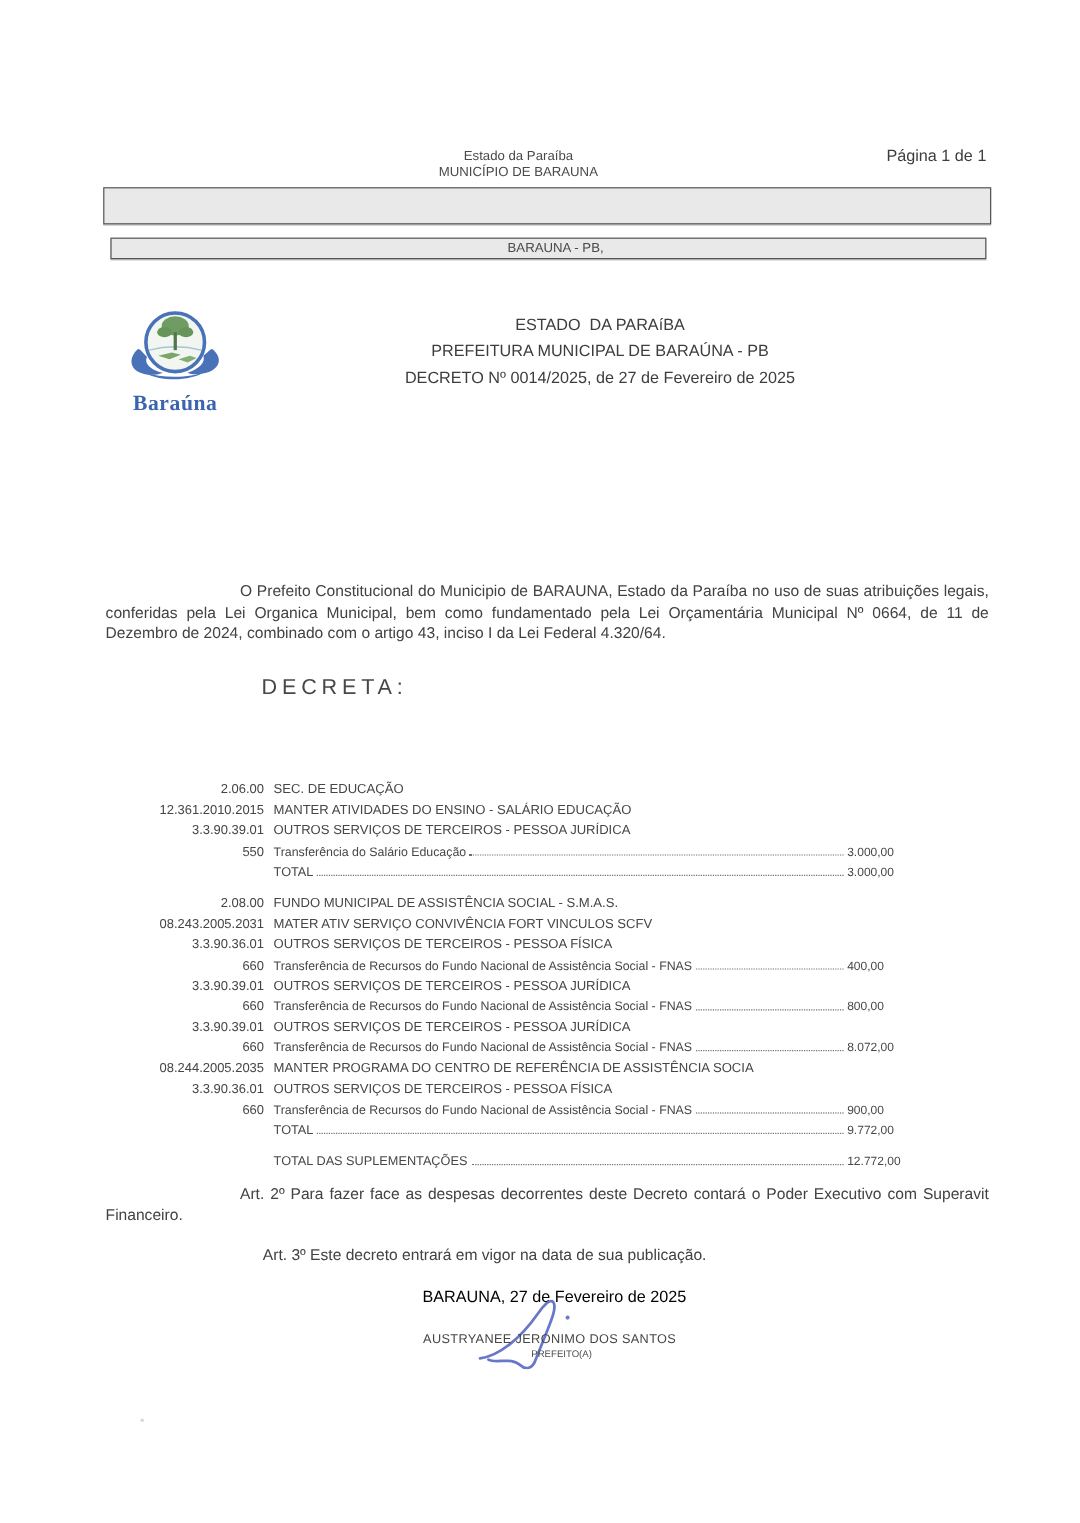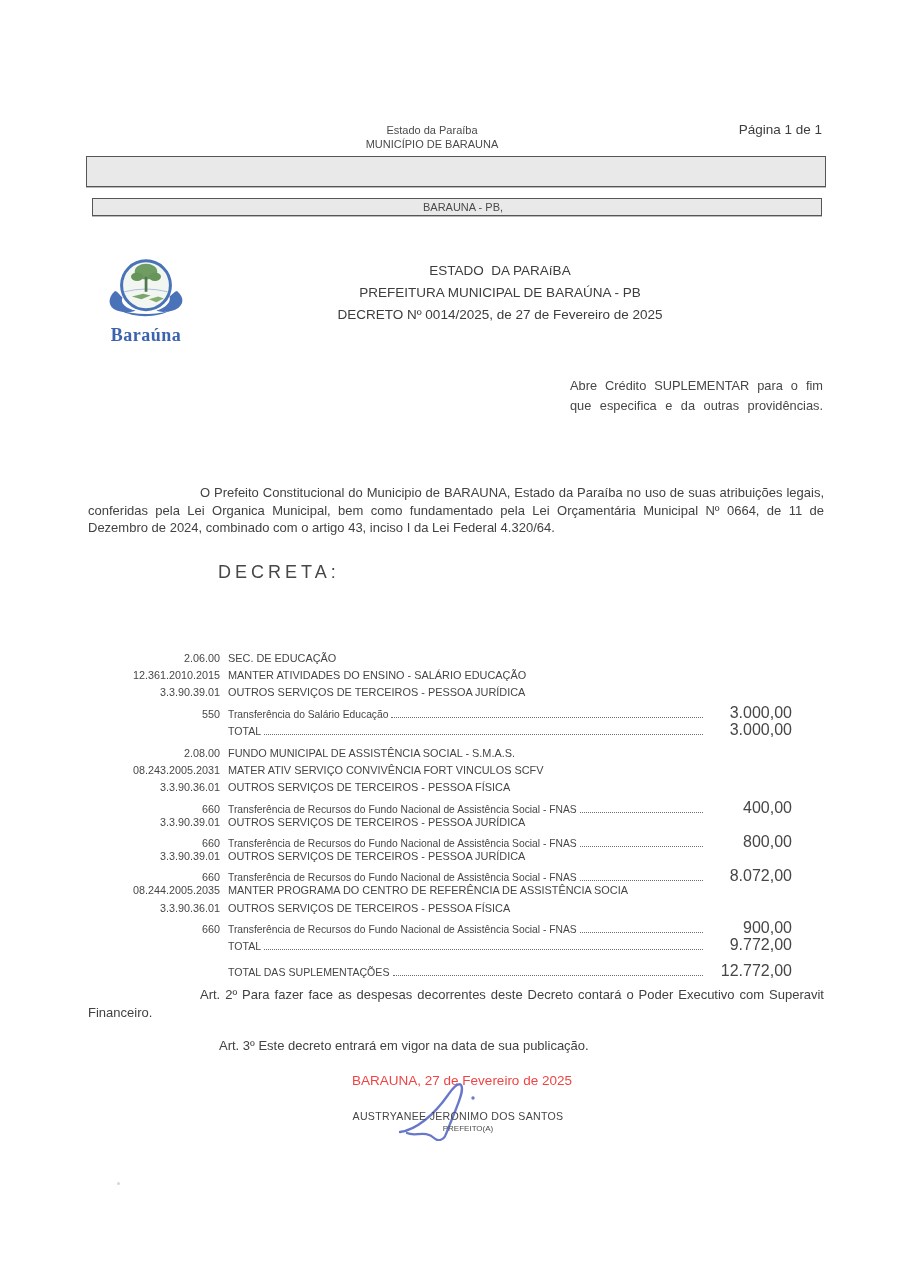--- a/index.html
+++ b/index.html
@@ -41,24 +41,24 @@
   .art3 { position:absolute; left:219px; top:1038px; font-size:13px; color:#424242; }
   
   .btable { position:absolute; left:88px; top:652px; width:704px; }
   .brow { display:flex; align-items:baseline; height:17.2px; }
   .brow.gap { margin-top:9px; }
   .bcode { flex:none; width:132px; text-align:right; font-size:10.8px; color:#464646; }
   .blabel { flex:none; margin-left:8px; font-size:10.9px; white-space:nowrap; color:#464646; }
   .brow.item .blabel { font-size:10.3px; }
   .brow.total .blabel { font-size:10.6px; }
   .bleader { flex:1; border-bottom:1.4px dotted #6e6e6e; margin:0 3px 3px 3px; min-width:8px; }
-  .bvalue { flex:none; width:86px; text-align:right; font-size:16px; color:#464646; }
+  .bvalue { flex:none; width:86px; text-align:left; font-size:10px; color:#464646; }
   
   .dateline { position:absolute; left:112px; top:1073px; width:700px; text-align:center;
-              font-size:13.5px; color:#ef4444; }
+              font-size:13.5px; color:#000000; }
   .signer-name { position:absolute; left:112px; top:1110px; width:692px; text-align:center;
                  font-size:10.6px; letter-spacing:.3px; color:#454545; }
   .signer-role { position:absolute; left:112px; top:1124px; width:712px; text-align:center;
                  font-size:8px; color:#4c4c4c; }
   .signature-svg { position:absolute; left:394px; top:1081px; }
   .scan-dot { position:absolute; left:117px; top:1182px; width:3px; height:3px;
               background:#d8d8d8; border-radius:50%; }
 </style>
 </head>
 <body>
@@ -90,21 +90,20 @@
     </svg>
     <div class="logo-caption">Baraúna</div>
   </div>
 
   <div class="title-block">
     <div class="title-line">ESTADO  DA PARAíBA</div>
     <div class="title-line">PREFEITURA MUNICIPAL DE BARAÚNA - PB</div>
     <div class="title-line">DECRETO Nº 0014/2025, de 27 de Fevereiro de 2025</div>
   </div>
 
-  <div class="epigraph">Abre Crédito SUPLEMENTAR para o fim que especifica e da outras providências.</div>
 
   <div class="para indent preamble">O Prefeito Constitucional do Municipio de BARAUNA, Estado da Paraíba no uso de suas atribuições legais, conferidas pela Lei Organica Municipal, bem como fundamentado pela Lei Orçamentária Municipal Nº 0664, de 11 de Dezembro de 2024, combinado com o artigo 43, inciso I da Lei Federal 4.320/64.</div>
 
   <div class="decreta">DECRETA:</div>
 
 
   <div class="btable">
       <div class="brow group">
         <span class="bcode">2.06.00</span>
         <span class="blabel">SEC. DE EDUCAÇÃO</span>

